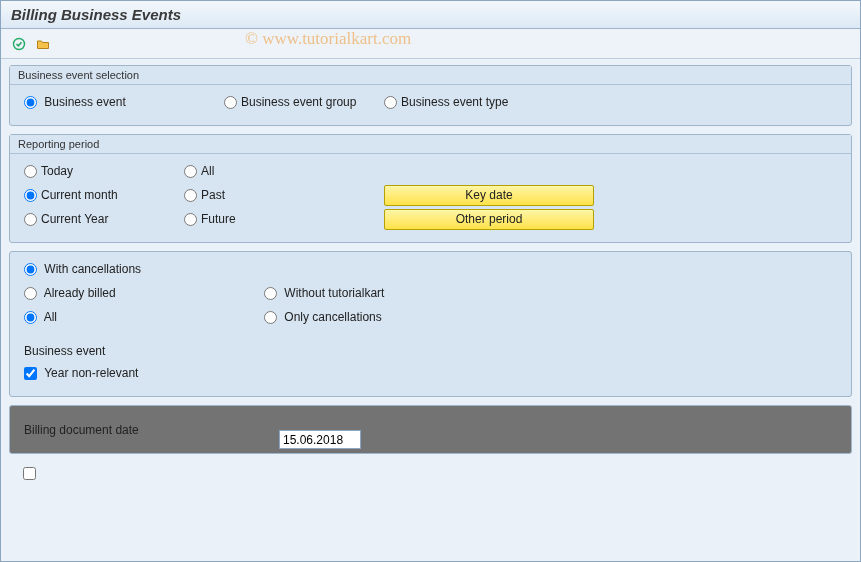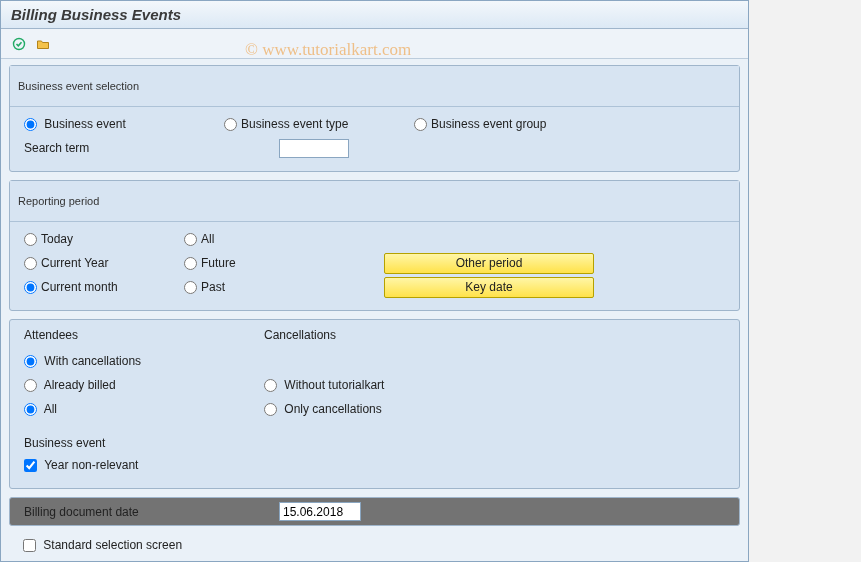--- a/index.html
+++ b/index.html
@@ -8,21 +8,21 @@
       font-size: 12px;
       background: #f2f2f2;
       color: #222;
       width: 861px;
       height: 562px;
       overflow: hidden;
     }
     .window {
       border: 1px solid #8aa6c1;
       background: #eaf1f8;
-      width: 749px;
+      width: 861px;
       height: 562px;
     }
     .titlebar {
       background: linear-gradient(#f3f7fb, #dce9f5);
       border-bottom: 1px solid #9fb5cb;
       padding: 5px 10px;
       font-style: italic;
       font-weight: bold;
       font-size: 15px;
       color: #3a3a3a;
@@ -53,21 +53,21 @@
       border-radius: 3px;
       background: #d7e4f2;
       margin-bottom: 8px;
       padding: 0 0 8px 0;
       position: relative;
     }
     .groupbox .legend {
       font-size: 11px;
       color: #333;
       background: #d7e4f2;
-      padding: 14px 8px;
+      padding: 3px 8px;
       border-bottom: 1px solid #adc2d7;
     }
     .groupbox .body {
       padding: 6px 14px 2px 14px;
     }
     .row {
       display: flex;
       align-items: center;
       min-height: 22px;
       margin-bottom: 2px;
@@ -77,21 +77,21 @@
     input[type=radio], input[type=checkbox] { margin-right: 4px; vertical-align: middle; }
     input[type=text] {
       border: 1px solid #8aa6c1;
       background: #fff;
       height: 19px;
       padding: 0 3px;
       font-family: inherit;
       font-size: 12px;
     }
     .txt-sm { width: 70px; }
-    .txt-md { width: 82px; }
+    .txt-md { width: 82px; margin-top: 20px; }
     .icon-btn {
       width: 24px; height: 21px;
       background: linear-gradient(#fff6a6,#ffe24a);
       border: 1px solid #b5a100;
       border-radius: 2px;
       display: inline-flex;
       align-items: center; justify-content: center;
       cursor: pointer;
       margin-left: 6px;
     }
@@ -106,21 +106,21 @@
       font-size: 12px;
       color: #222;
     }
     .subhdr { font-size: 12px; color:#222; margin-bottom:4px; }
     .flat-row {
       display:flex; align-items:center;
       padding: 4px 14px;
     }
     .watermark {
       position: absolute;
-      top: 40px; left: 245px;
+      top: 29px; left: 245px;
       color: #ef9d3e;
       font-size: 17px;
       font-family: Georgia, serif;
       opacity: 0.6;
       pointer-events: none;
       text-align: right;
     }
   </style>
 </head>
 <body>
@@ -149,82 +149,74 @@
   <div class="content">
 
     <div class="groupbox">
       <div class="legend">Business event selection</div>
       <div class="body">
         <div class="row">
           <label class="lbl">
             <input type="radio" name="bes" checked="" style="">
             <span>Business event</span>
           </label>
+          <label class="col">
+            <input type="radio" name="bes" style="">
+            <span>Business event group</span>
+          </label>
           <label class="col" style="width:190px">
             <input type="radio" name="bes" style="">
             <span>Business event type</span>
           </label>
-          <label class="col">
-            <input type="radio" name="bes" style="">
-            <span>Business event group</span>
-          </label>
-        </div>
-        <div class="row">
-          <span class="lbl" style="width:255px">Search term</span>
-          <input type="text" class="txt-sm" value="" style="">
         </div>
       </div>
     </div>
 
     <div class="groupbox">
       <div class="legend">Reporting period</div>
       <div class="body">
         <div class="row">
           <label class="col">
             <input type="radio" name="rp" style="">
             <span>Today</span>
           </label>
           <label class="col">
             <input type="radio" name="rp" style="">
             <span>All</span>
           </label>
         </div>
         <div class="row">
           <label class="col">
+            <input type="radio" name="rp" checked="" style="">
+            <span>Current month</span>
+          </label>
+          <label class="col">
+            <input type="radio" name="rp" style="">
+            <span>Past</span>
+          </label>
+          <span style="width:40px"></span>
+          <span class="wide-btn">Key date</span>
+        </div>
+        <div class="row">
+          <label class="col">
             <input type="radio" name="rp" style="">
             <span>Current Year</span>
           </label>
           <label class="col">
             <input type="radio" name="rp" style="">
             <span>Future</span>
           </label>
           <span style="width:40px"></span>
           <span class="wide-btn">Other period</span>
         </div>
-        <div class="row">
-          <label class="col">
-            <input type="radio" name="rp" checked="" style="">
-            <span>Current month</span>
-          </label>
-          <label class="col">
-            <input type="radio" name="rp" style="">
-            <span>Past</span>
-          </label>
-          <span style="width:40px"></span>
-          <span class="wide-btn">Key date</span>
-        </div>
       </div>
     </div>
 
     <div class="groupbox">
       <div class="body">
-        <div class="row">
-          <div style="width:240px" class="subhdr">Attendees</div>
-          <div class="subhdr">Cancellations</div>
-        </div>
         <div class="row">
           <label>
             <input type="radio" name="canc" checked="" style="">
             <span>With cancellations</span>
           </label>
         </div>
         <div class="row">
           <label style="width:240px">
             <input type="radio" name="att" style="">
             <span>Already billed</span>
@@ -257,18 +249,17 @@
     </div>
 
     <div class="flat-row" style="background:#737373; border:1px solid #9fb5cb; border-radius:3px; margin-bottom:8px;">
       <span style="width:255px">Billing document date</span>
       <input type="text" class="txt-md" value="15.06.2018" style="">
     </div>
 
     <div class="flat-row" style="padding-left:14px">
       <label>
         <input type="checkbox" style="">
-        <span>Standard selection screen</span>
       </label>
     </div>
 
   </div>
 </div>
 
 </body></html>

